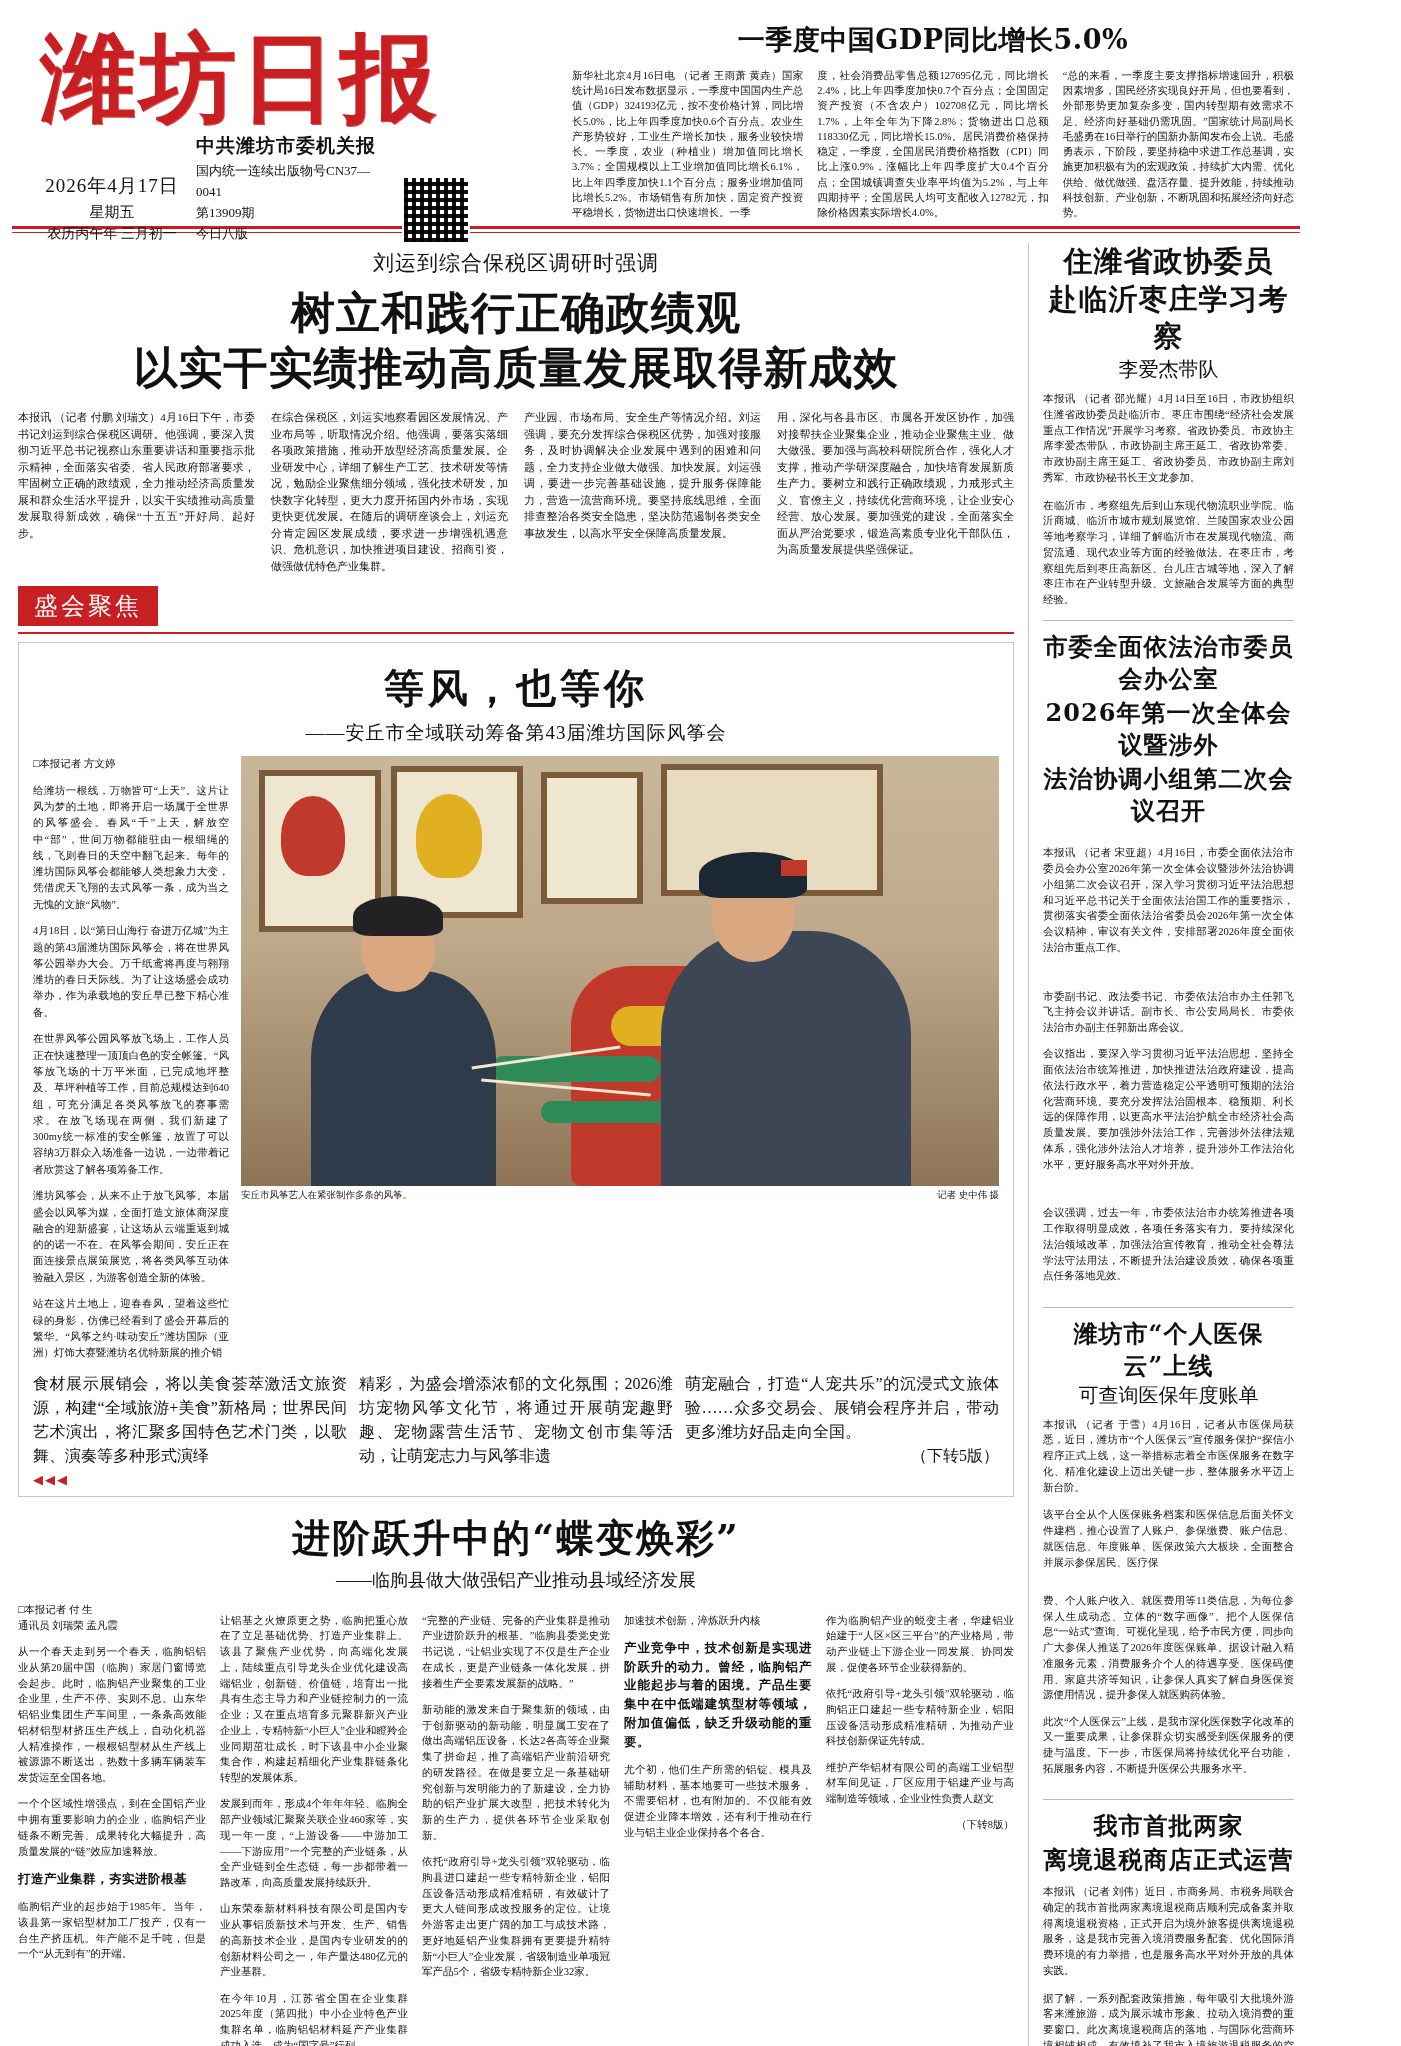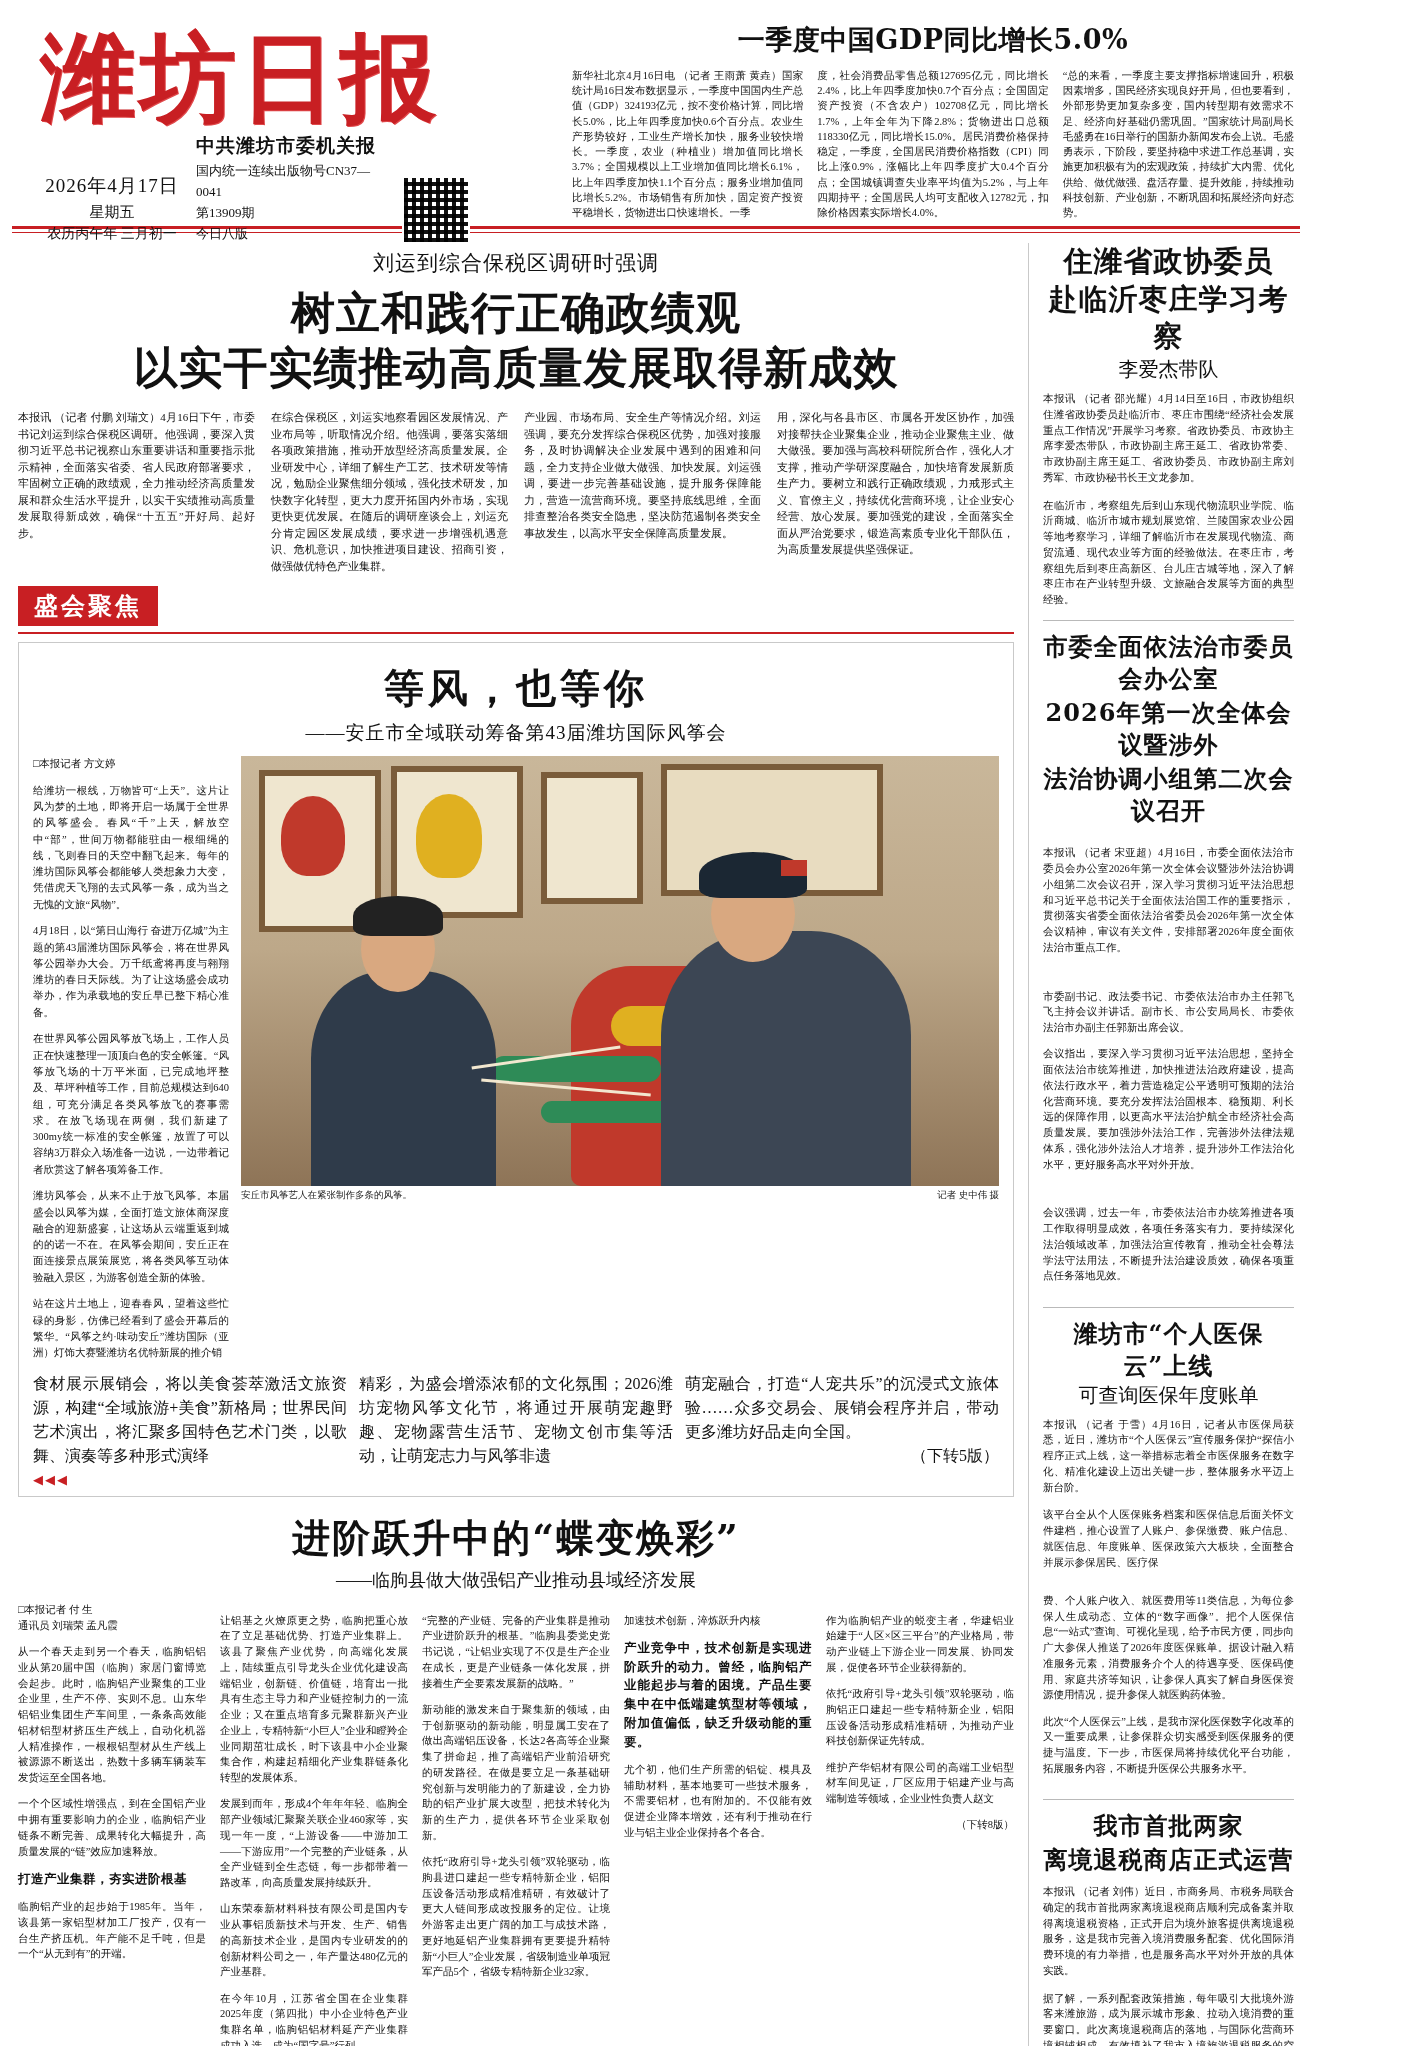--- a/index.html
+++ b/index.html
@@ -35,21 +35,21 @@
   .col-side{flex:1;padding-left:14px;border-left:1px solid #c9c9c9;box-sizing:border-box;}
 
   
   .lead-kicker{text-align:center;font-size:21px;margin:6px 0 8px 0;letter-spacing:1px;}
   .lead-h1{text-align:center;font-family:"DejaVu Serif",serif;font-weight:bold;font-size:44px;line-height:1.25;letter-spacing:1px;}
   .lead-h1 .l2{font-size:44px;}
   .lead-body{display:flex;gap:16px;margin-top:14px;font-size:11px;line-height:1.5;text-align:justify;}
   .lead-body .c{flex:1;}
 
   
-  .banner{display:inline-block;margin:12px 0 6px 0;background:#c81f23;color:#fff;font-size:24px;font-weight:bold;padding:4px 16px;letter-spacing:3px;font-family:"DejaVu Serif",serif;}
+  .banner{display:inline-block;margin:12px 0 6px 0;background:#c81f23;color:#fff;font-size:24px;font-weight:normal;padding:4px 16px;letter-spacing:3px;font-family:"DejaVu Serif",serif;}
   .banner-wrap{border-bottom:2px solid #c81f23;}
 
   .feature{border:1px solid #c9c9c9;padding:12px 14px 8px 14px;margin-top:8px;box-sizing:border-box;}
   .feat-title{text-align:center;font-family:"DejaVu Serif",serif;font-weight:bold;font-size:40px;letter-spacing:4px;margin:6px 0 4px 0;}
   .feat-sub{text-align:center;font-size:19px;margin-bottom:10px;letter-spacing:1px;}
   .feat-row{display:flex;gap:12px;}
   .feat-left{width:196px;flex:0 0 196px;font-size:10.5px;line-height:1.55;text-align:justify;}
   .byline{font-size:10.5px;margin-bottom:4px;}
   .photo{flex:1;}
   .photo-box{width:100%;height:430px;position:relative;overflow:hidden;background:#6a5444;}

